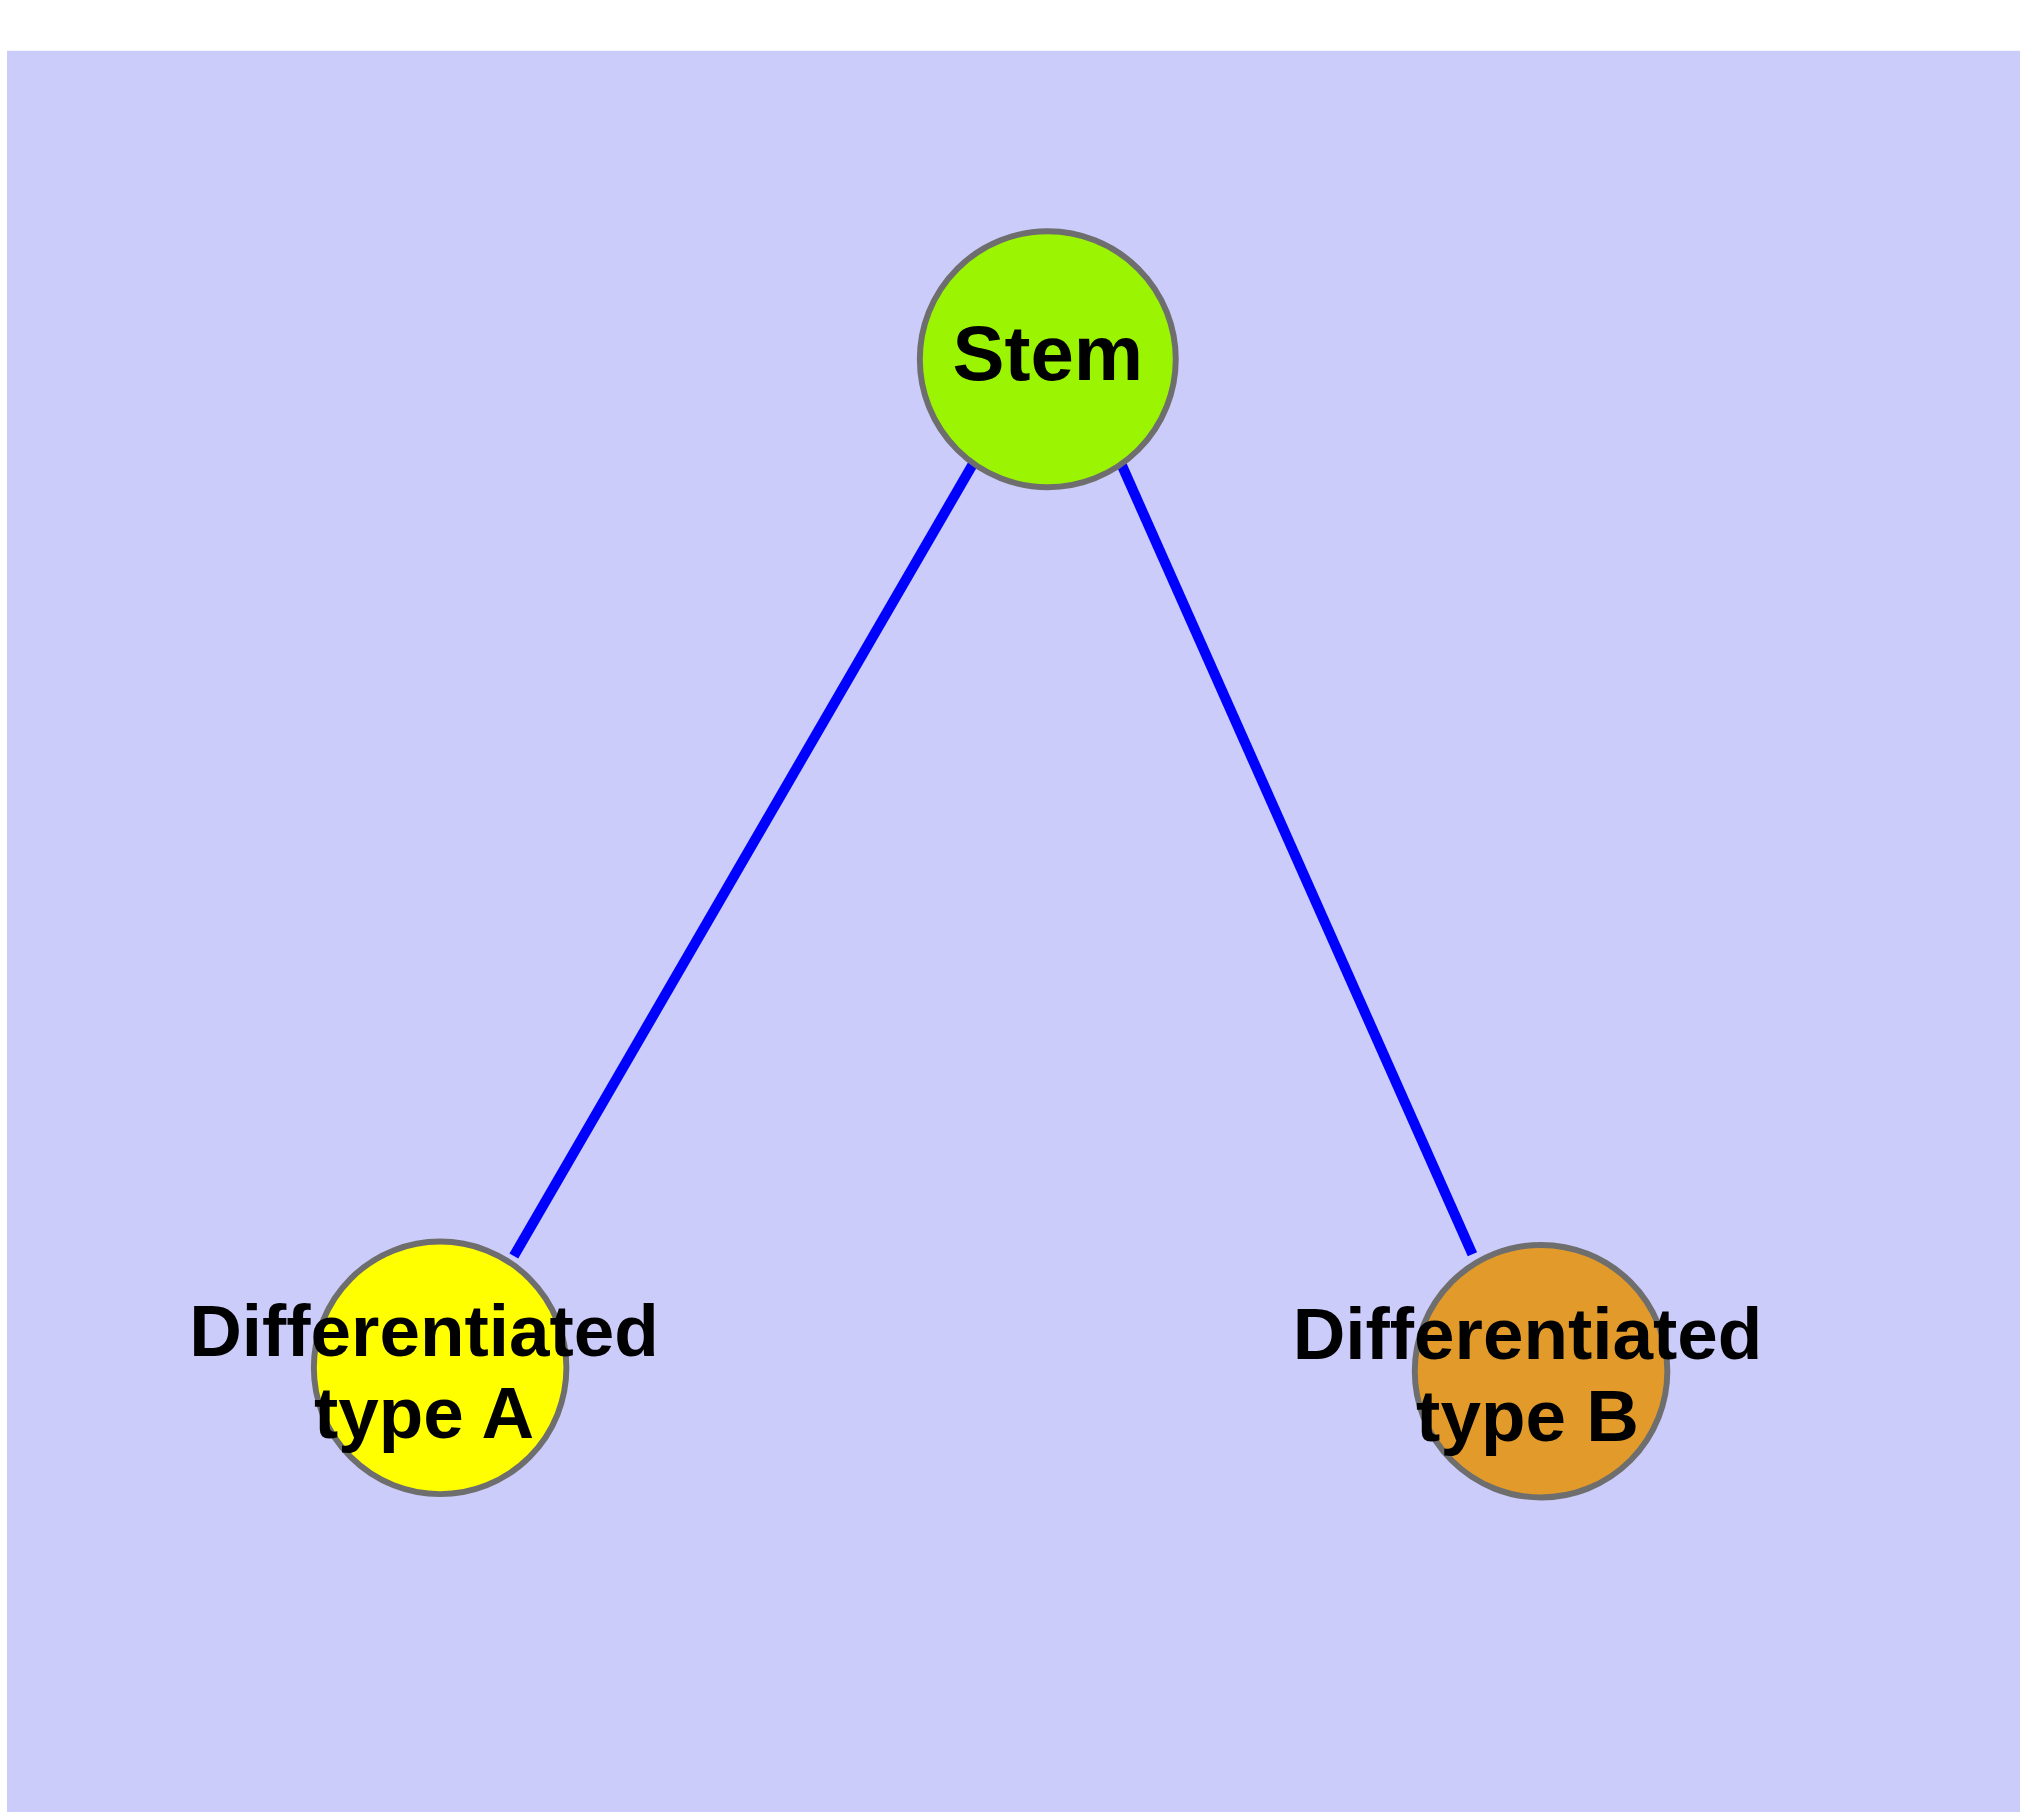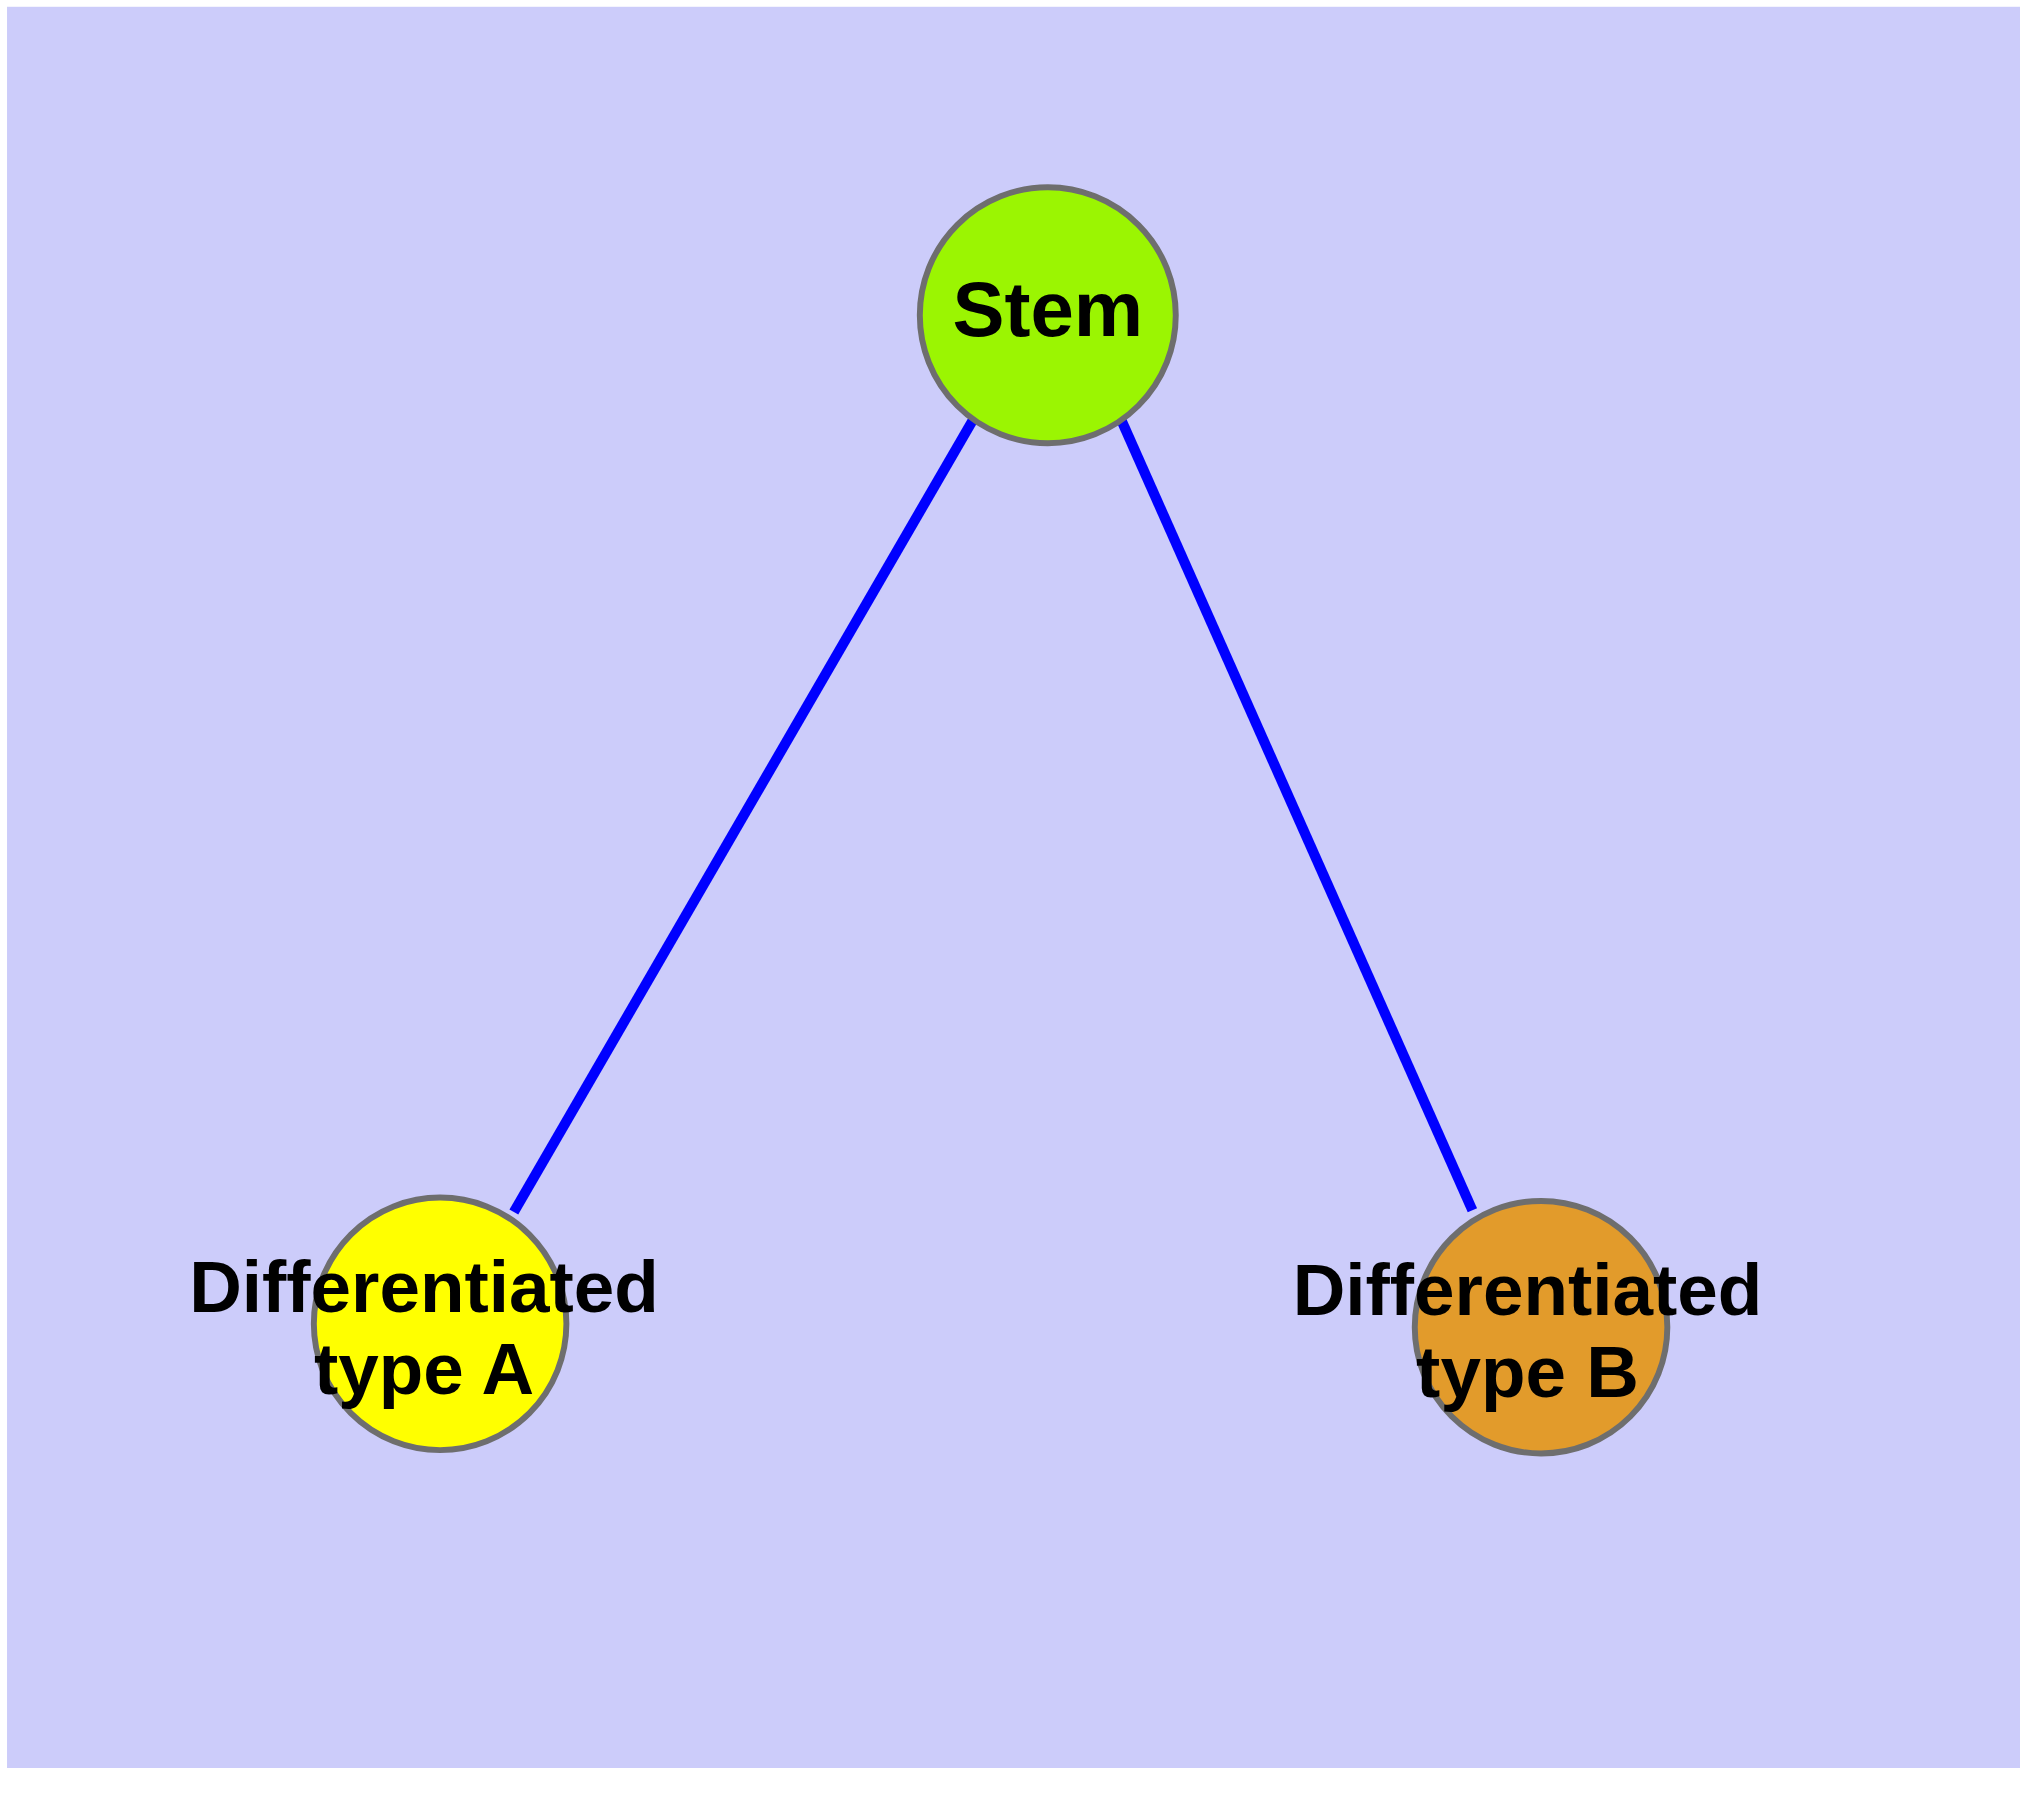--- a/index.html
+++ b/index.html
@@ -7,20 +7,21 @@
     padding: 0;
     background: #ffffff;
   }
   #canvas {
     position: relative;
     width: 2021px;
     height: 1768px;
     background: #ffffff;
     overflow: hidden;
     font-family: "Liberation Sans", sans-serif;
+    margin-top: 44px;
   }
   #graph-svg {
     position: absolute;
     left: 0;
     top: 0;
     width: 2021px;
     height: 1812px;
     display: block;
   }
   .node-label {

